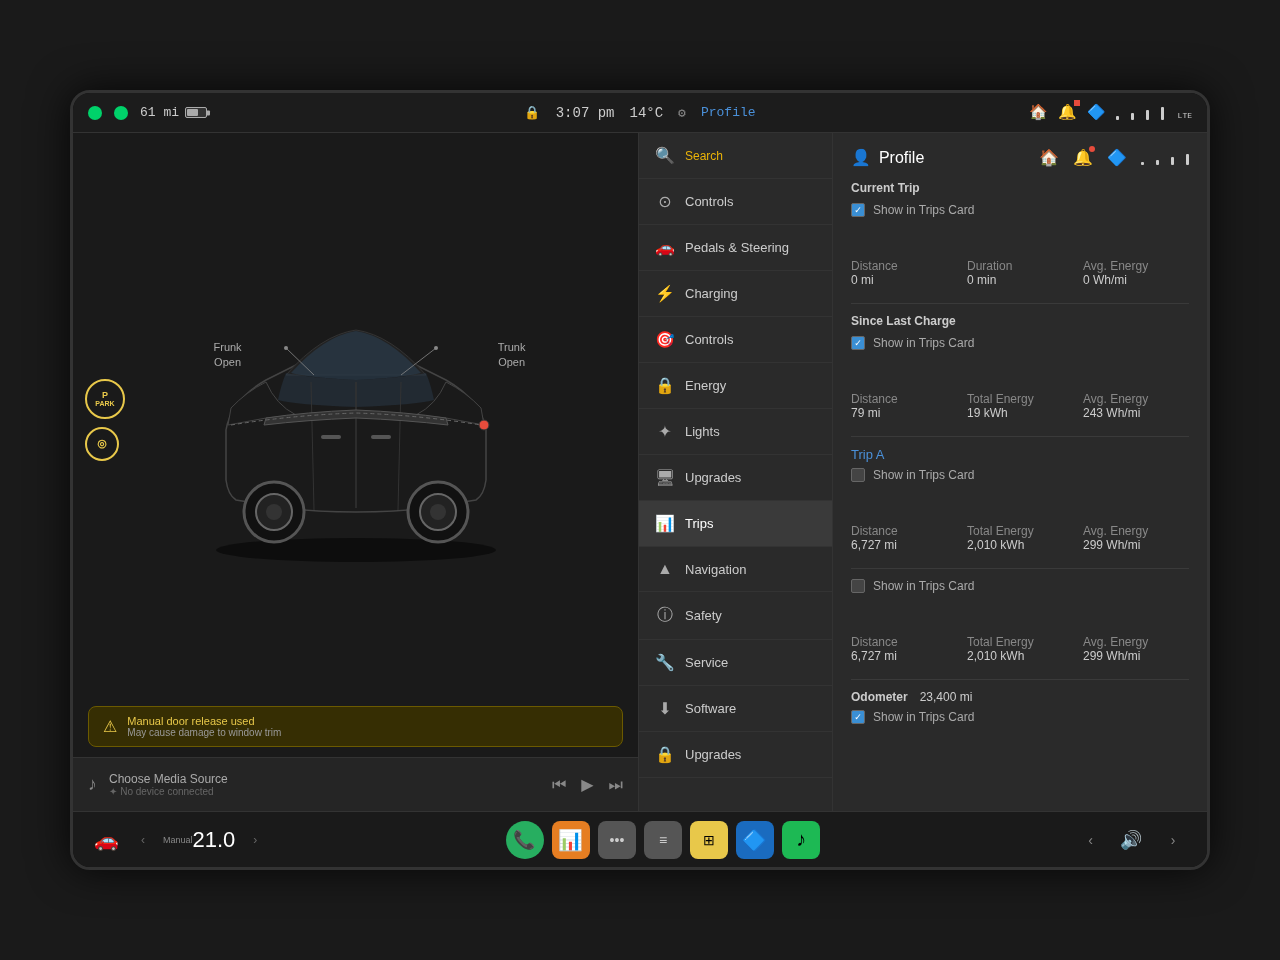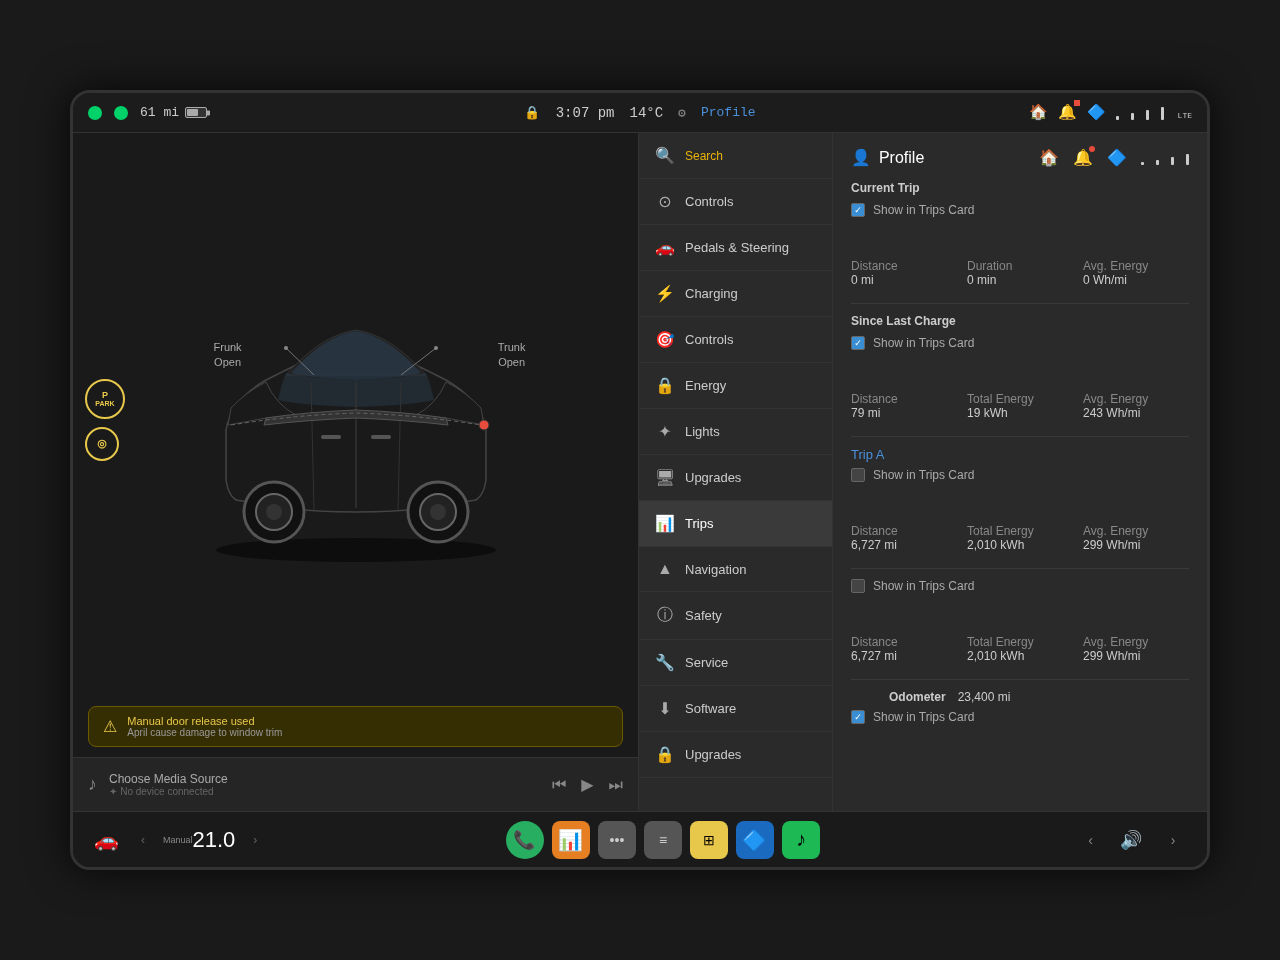--- a/index.html
+++ b/index.html
@@ -379,21 +379,20 @@
     .odometer-row {
       display: flex;
       align-items: center;
       gap: 12px;
       margin-top: 8px;
     }
     .odometer-label {
       font-size: 12px;
       color: #ccc;
       font-weight: 600;
-      margin-left: 38px;
     }
     .odometer-value {
       font-size: 12px;
       color: #ccc;
     }
 
     
     .taskbar {
       height: 56px;
       background: #1a1a1a;
@@ -583,21 +582,21 @@
             <span style="white-space:pre-line;">Trunk
 Open</span>
           </div>
         </div>
       </div>
 
       <div class="warning-banner">
         <span class="warn-icon">⚠</span>
         <div>
           <div class="warn-text">Manual door release used</div>
-          <div class="warn-sub">April cause damage to window trim</div>
+          <div class="warn-sub">May cause damage to window trim</div>
         </div>
       </div>
 
       <div class="media-bar">
         <span class="media-icon">♪</span>
         <div class="media-info">
           <div class="media-title">Choose Media Source</div>
           <div class="media-sub">✦ No device connected</div>
         </div>
         <div class="media-controls">

